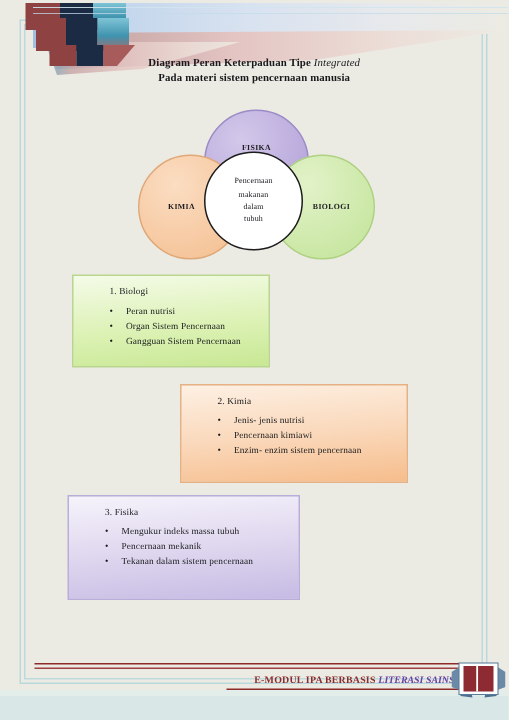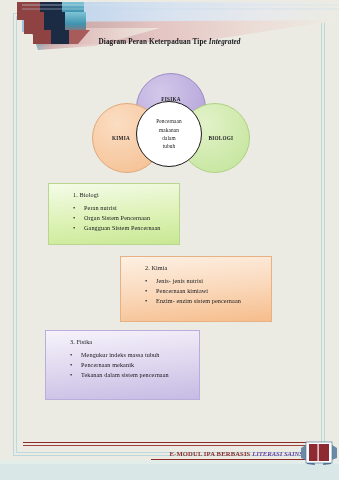--- a/index.html
+++ b/index.html
@@ -33,21 +33,21 @@
   .deco{position:absolute;left:0;top:0;width:339px;height:58px;overflow:hidden;}
 
   
   .title-wrap{
     position:absolute;left:0;right:0;top:37px;text-align:center;
   }
   .title-line{
     font-size:7.2px;font-weight:bold;color:#16181c;line-height:10px;
     letter-spacing:.1px;
   }
-  .title-line .ital{font-style:italic;font-weight:bold;}
+  .title-line .ital{font-style:italic;font-weight:normal;}
 
   
   .venn{position:absolute;left:88px;top:73px;width:165px;height:102px;}
   .circle{
     position:absolute;border-radius:50%;
     display:flex;align-items:center;justify-content:center;
     font-size:5.2px;font-weight:bold;color:#1c1c20;letter-spacing:.25px;
   }
   .c-fisika{
     left:48px;top:0px;width:68px;height:68px;
@@ -187,20 +187,21 @@
     <rect x="33" y="30" width="18" height="14" fill="#8e4242"></rect>
     <rect x="51" y="30" width="18" height="14" fill="#1c2b44"></rect>
     <polygon points="69,30 90,30 78,44 69,44" fill="#a85b5b"></polygon>
     <line x1="22" y1="5" x2="339" y2="5" stroke="#d0e4ee" stroke-width=".6"></line>
     <line x1="22" y1="9" x2="339" y2="9" stroke="#c3dbe8" stroke-width=".5"></line>
   </svg>
 </div>
 
 <div class="title-wrap">
   <div class="title-line"><span>Diagram Peran Keterpaduan Tipe </span><span class="ital">Integrated</span></div>
+  <div class="title-line">Pada materi sistem pencernaan manusia</div>
 </div>
 
 <div class="venn">
   <div class="circle c-fisika">
     <span>FISIKA</span>
   </div>
   <div class="circle c-kimia">
     <span>KIMIA</span>
   </div>
   <div class="circle c-biologi">

